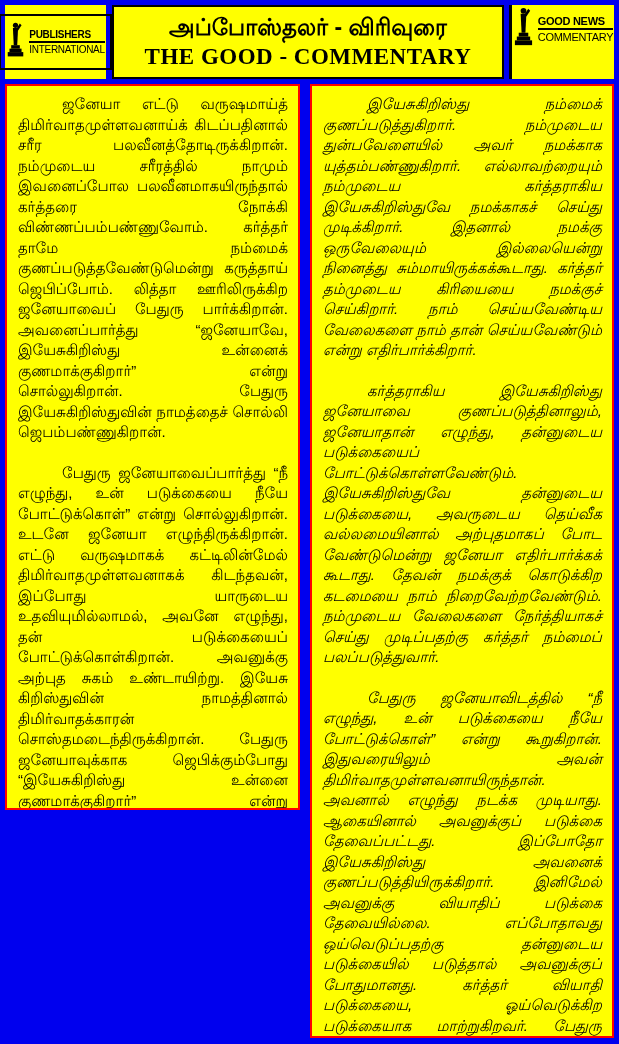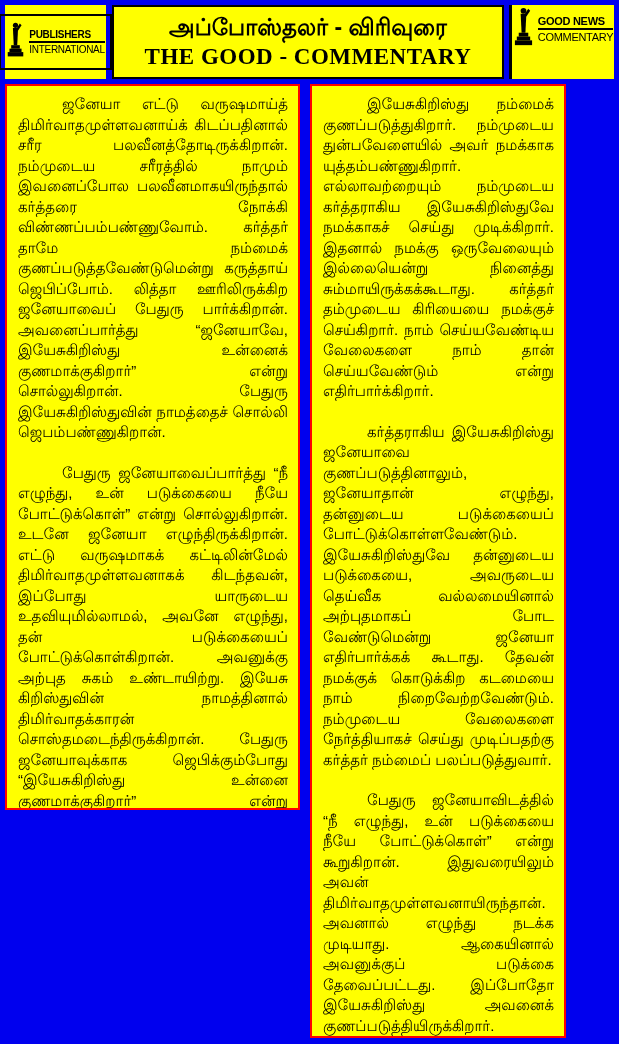--- a/index.html
+++ b/index.html
@@ -35,21 +35,21 @@
 
   #right-logo-box { left: 509px; top: 5px; width: 105px; height: 74px;
     border-left: 3px solid #000;
     display: flex; align-items: flex-start; justify-content: center; }
 
   .statue-svg { fill: #000; }
 
   
   .column { border: 2px solid #FF0000; overflow: hidden; padding: 8px 10px 6px 11px; }
   #col-left  { left: 5px;  top: 84px; width: 295px; height: 726px; }
-  #col-right { left: 310px; top: 84px; width: 256px; height: 954px; }
+  #col-right { left: 310px; top: 84px; width: 304px; height: 954px; font-style: italic; }
 
   .column p {
     margin: 0 0 20px 0;
     font-size: 15px;
     line-height: 20.5px;
     text-align: justify;
     text-indent: 44px;
   }
   .column p:last-child { margin-bottom: 0; }
 </style>

